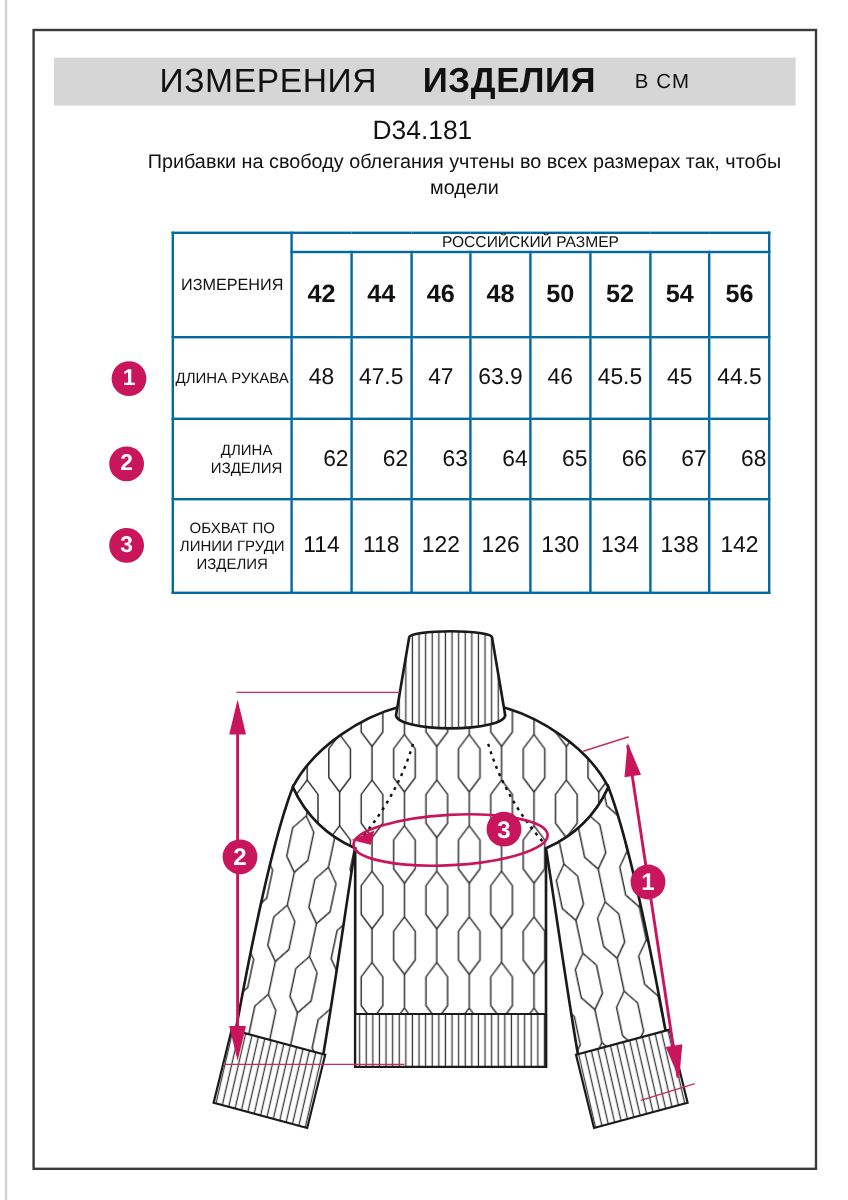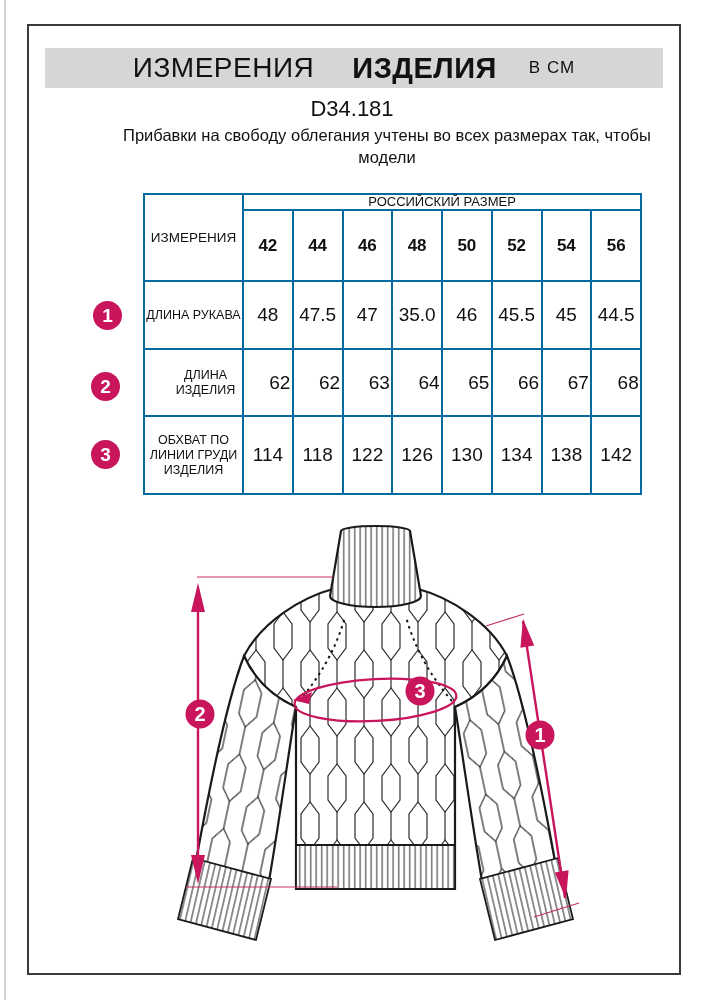--- a/index.html
+++ b/index.html
@@ -18,21 +18,21 @@
   .title-bold{font-size:29px;font-weight:bold;margin-left:38px;letter-spacing:.5px;}
   .title-unit{font-size:17px;margin-left:32px;letter-spacing:1px;}
   .article{position:absolute;left:27px;top:96px;width:650px;text-align:center;font-size:22px;}
   .note{position:absolute;left:27px;top:124px;width:650px;text-align:center;font-size:16.5px;line-height:22px;margin-left:35px;}
   .size-table{
     position:absolute;left:143px;top:193px;border-collapse:collapse;table-layout:fixed;width:497px;
   }
   .size-table td{border:2px solid #0369a1;text-align:center;vertical-align:middle;padding:0;background:#fff;}
   .group-header{height:14px;font-size:13px;line-height:14px;}
   .measure-header{font-size:13.5px;}
-  .size-cell{height:69px;font-size:17px;font-weight:bold;}
+  .size-cell{height:69px;font-size:21px;font-weight:bold;}
   .label-cell{font-size:12.5px;white-space:pre-line;line-height:15px;}
   .value-cell{font-size:19px;}
   .row-sleeve .value-cell,.row-sleeve .label-cell{height:66px;}
   .row-length .value-cell,.row-length .label-cell{height:65px;padding-left:24px;}
   .row-chest .value-cell,.row-chest .label-cell{height:76px;}
   .badge{
     position:absolute;width:29px;height:29px;border-radius:50%;
     color:#fff;font-size:19px;font-weight:bold;text-align:center;line-height:29px;
   }
   .sweater-svg{position:absolute;left:0;top:500px;width:707px;height:500px;}
@@ -81,21 +81,21 @@
     <td class="size-cell">50</td>
     <td class="size-cell">52</td>
     <td class="size-cell">54</td>
     <td class="size-cell">56</td>
   </tr>
   <tr class="row-sleeve">
     <td class="label-cell">ДЛИНА РУКАВА</td>
     <td class="value-cell">48</td>
     <td class="value-cell">47.5</td>
     <td class="value-cell">47</td>
-    <td class="value-cell">35.0</td>
+    <td class="value-cell">63.9</td>
     <td class="value-cell">46</td>
     <td class="value-cell">45.5</td>
     <td class="value-cell">45</td>
     <td class="value-cell">44.5</td>
   </tr>
   <tr class="row-length">
     <td class="label-cell">ДЛИНА
 ИЗДЕЛИЯ</td>
     <td class="value-cell">62</td>
     <td class="value-cell">62</td>

